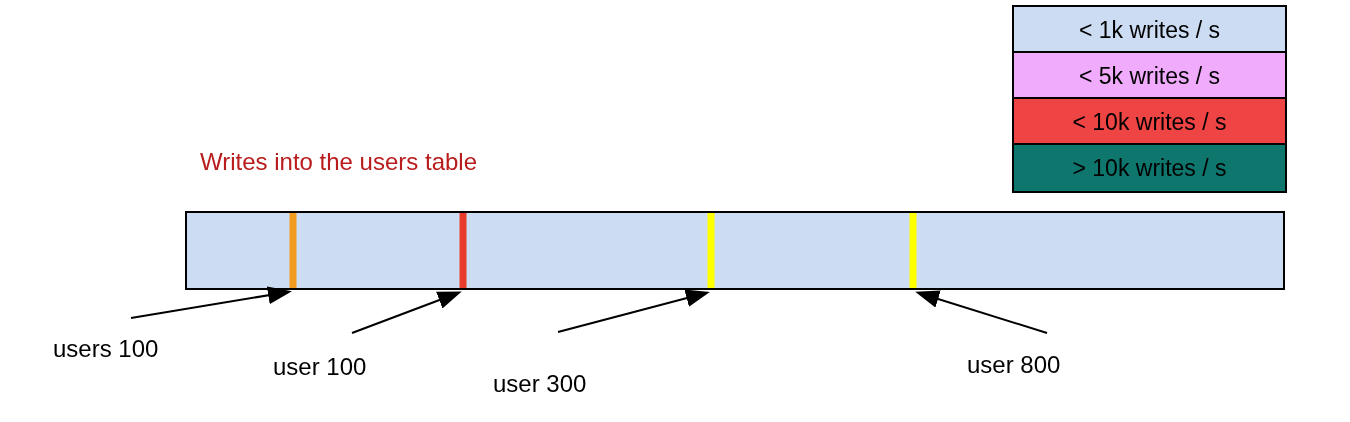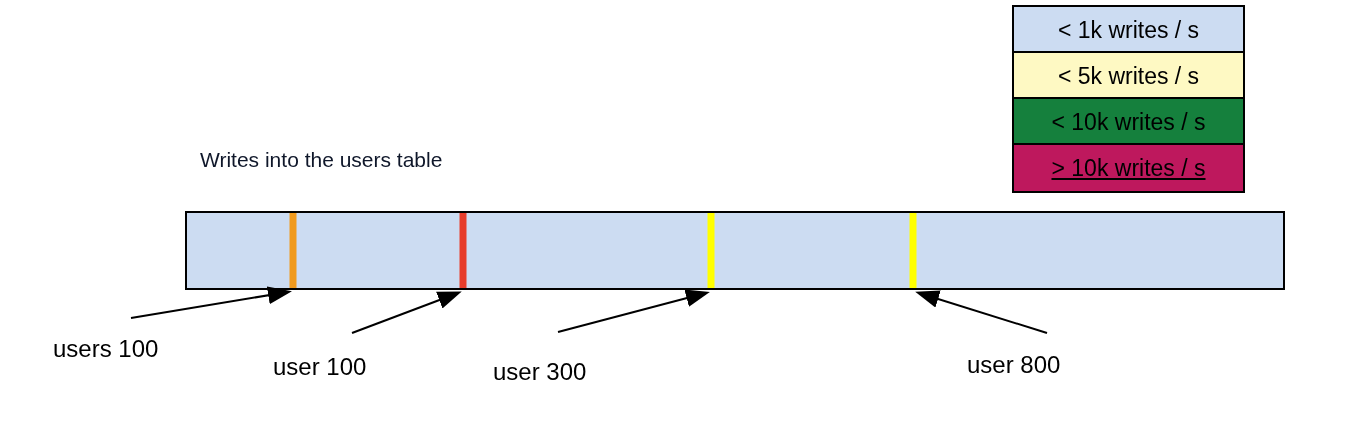--- a/index.html
+++ b/index.html
@@ -12,29 +12,29 @@
     position: relative;
     width: 1350px;
     height: 422px;
     background: #ffffff;
     overflow: hidden;
   }
   .title {
     position: absolute;
     left: 200px;
     top: 148px;
-    font-size: 21px;
-    color: #0f172a;
+    font-size: 24px;
+    color: #b91c1c;
     white-space: nowrap;
   }
   .legend {
     position: absolute;
     left: 1012px;
     top: 5px;
-    width: 233px;
+    width: 275px;
     border: 2px solid #000000;
     box-sizing: border-box;
   }
   .legend-row {
     height: 46px;
     line-height: 46px;
     text-align: center;
     font-size: 23px;
     color: #000000;
     border-bottom: 2px solid #000000;
@@ -67,35 +67,35 @@
     pointer-events: none;
   }
   .user-label {
     position: absolute;
     font-size: 24px;
     color: #000000;
     white-space: nowrap;
   }
   .user-label.u100 { left: 53px;  top: 335px; }
   .user-label.u200 { left: 273px; top: 353px; }
-  .user-label.u300 { left: 493px; top: 358px; }
+  .user-label.u300 { left: 493px; top: 370px; }
   .user-label.u400 { left: 967px; top: 351px; }
 </style>
 </head>
 <body>
 
 <div class="canvas">
 
   <div class="title">Writes into the users table</div>
 
   <div class="legend" id="legend">
       <div class="legend-row" style="background: rgb(204, 220, 242);">&lt; 1k writes / s</div>
-      <div class="legend-row" style="background: #fef9c3;">&lt; 5k writes / s</div>
-      <div class="legend-row" style="background: #15803d;">&lt; 10k writes / s</div>
-      <div class="legend-row" style="background: #be185d; text-decoration: underline;">&gt; 10k writes / s</div>
+      <div class="legend-row" style="background: #f0abfc;">&lt; 5k writes / s</div>
+      <div class="legend-row" style="background: #ef4444;">&lt; 10k writes / s</div>
+      <div class="legend-row" style="background: #0f766e;">&gt; 10k writes / s</div>
     </div>
 
   <div class="table-bar" id="table-bar" style="background: rgb(204, 220, 242);">
       <div class="marker" style="left: 9.7%; background: rgb(240, 154, 30);"></div>
       <div class="marker" style="left: 25.2%; background: rgb(231, 60, 43);"></div>
       <div class="marker" style="left: 47.8%; background: rgb(255, 255, 0);"></div>
       <div class="marker" style="left: 66.2%; background: rgb(255, 255, 0);"></div>
     </div>
 
   <svg class="arrows" viewBox="0 0 1350 422">

